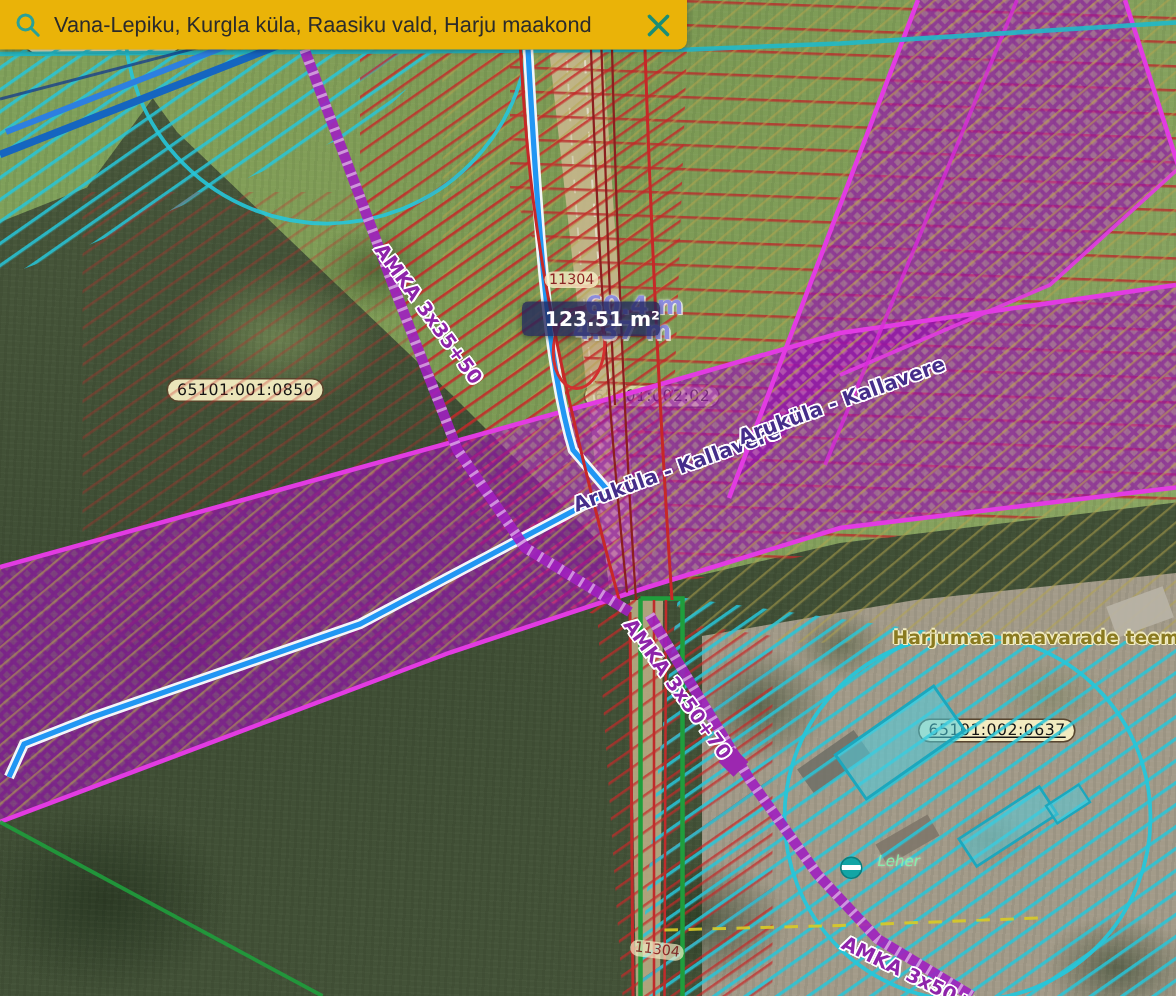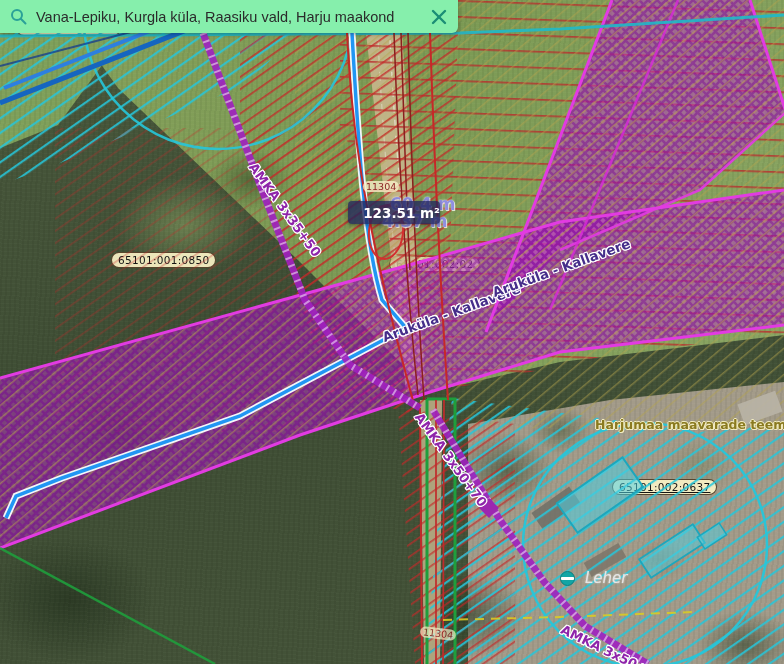--- a/index.html
+++ b/index.html
@@ -47,35 +47,35 @@
   .halo{text-shadow:1px 0 0 #fff,-1px 0 0 #fff,0 1px 0 #fff,0 -1px 0 #fff,
         1px 1px 0 #fff,-1px -1px 0 #fff,1px -1px 0 #fff,-1px 1px 0 #fff;}
   .roadname{font-size:13.5px;font-weight:bold;color:#452d8a;transform-origin:0 0;}
   .amka{font-size:13px;font-weight:bold;color:#8e24aa;transform-origin:0 0;}
   .lbl-11304{font-size:9.5px;color:#8b2525;background:rgba(248,240,200,.8);
     border-radius:6px;padding:0 3px;z-index:35;}
   .meas{font-size:17px;font-weight:bold;color:#8f8fe0;z-index:35;
     text-shadow:0 0 2px #fff,1px 1px 0 rgba(255,255,255,.7);}
   .planning{font-size:12.5px;font-weight:bold;color:#8a7a20;
     text-shadow:1px 0 0 #f2ecc0,-1px 0 0 #f2ecc0,0 1px 0 #f2ecc0,0 -1px 0 #f2ecc0,1px 1px 0 #f2ecc0;}
-  .poi{font-size:15px;font-style:italic;color:#e5e5e5;
+  .poi{font-size:10px;font-style:italic;color:#86efac;
     text-shadow:0 0 2px rgba(255,255,255,.6);}
   .poi-dot{position:absolute;z-index:40;width:15px;height:15px;border-radius:50%;
     background:linear-gradient(#12a5a5 38%,#ffffff 38%,#ffffff 62%,#12a5a5 62%);
     border:1px solid #0b7d7d;}
 
   
   .tooltip{position:absolute;left:348px;top:201px;width:92px;height:23px;z-index:60;
     background:rgba(32,36,92,.78);border-radius:4px;color:#fff;
     font:bold 13.5px "DejaVu Sans",sans-serif;display:flex;align-items:center;
     justify-content:flex-end;box-shadow:0 1px 4px rgba(0,0,0,.45);}
 
   
   .searchbar{position:absolute;left:0;top:0;width:458px;height:33px;z-index:70;
-    background:#86efac;border-radius:0 0 6px 0;display:flex;align-items:center;
+    background:#eab308;border-radius:0 0 6px 0;display:flex;align-items:center;
     box-shadow:0 1px 4px rgba(0,0,0,.35);padding:0 10px;}
   .searchbar .q{flex:1;margin-left:9px;font-size:14.5px;color:#2b2b2b;
     white-space:nowrap;overflow:hidden;}
   .icon-btn{display:flex;align-items:center;justify-content:center;cursor:pointer;}
 </style>
 </head>
 <body>
 
 <div id="stage">
 

